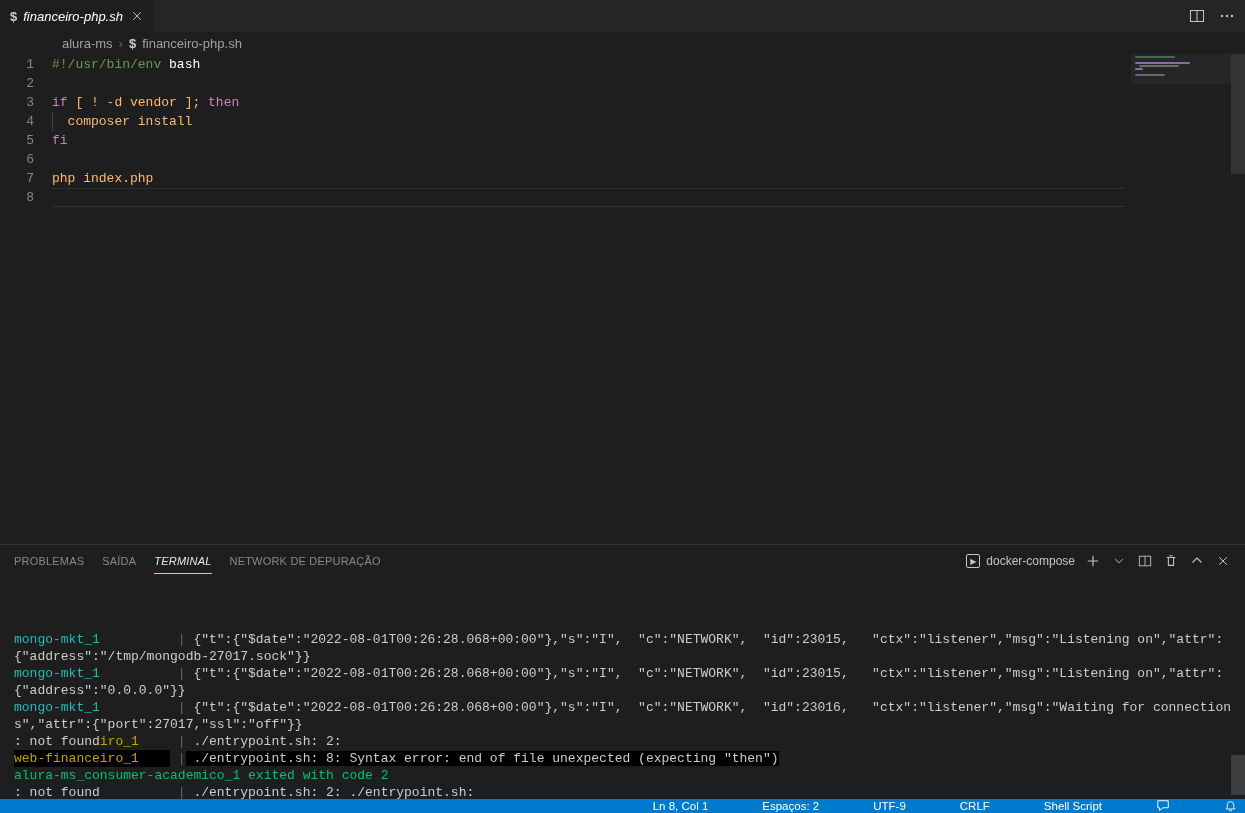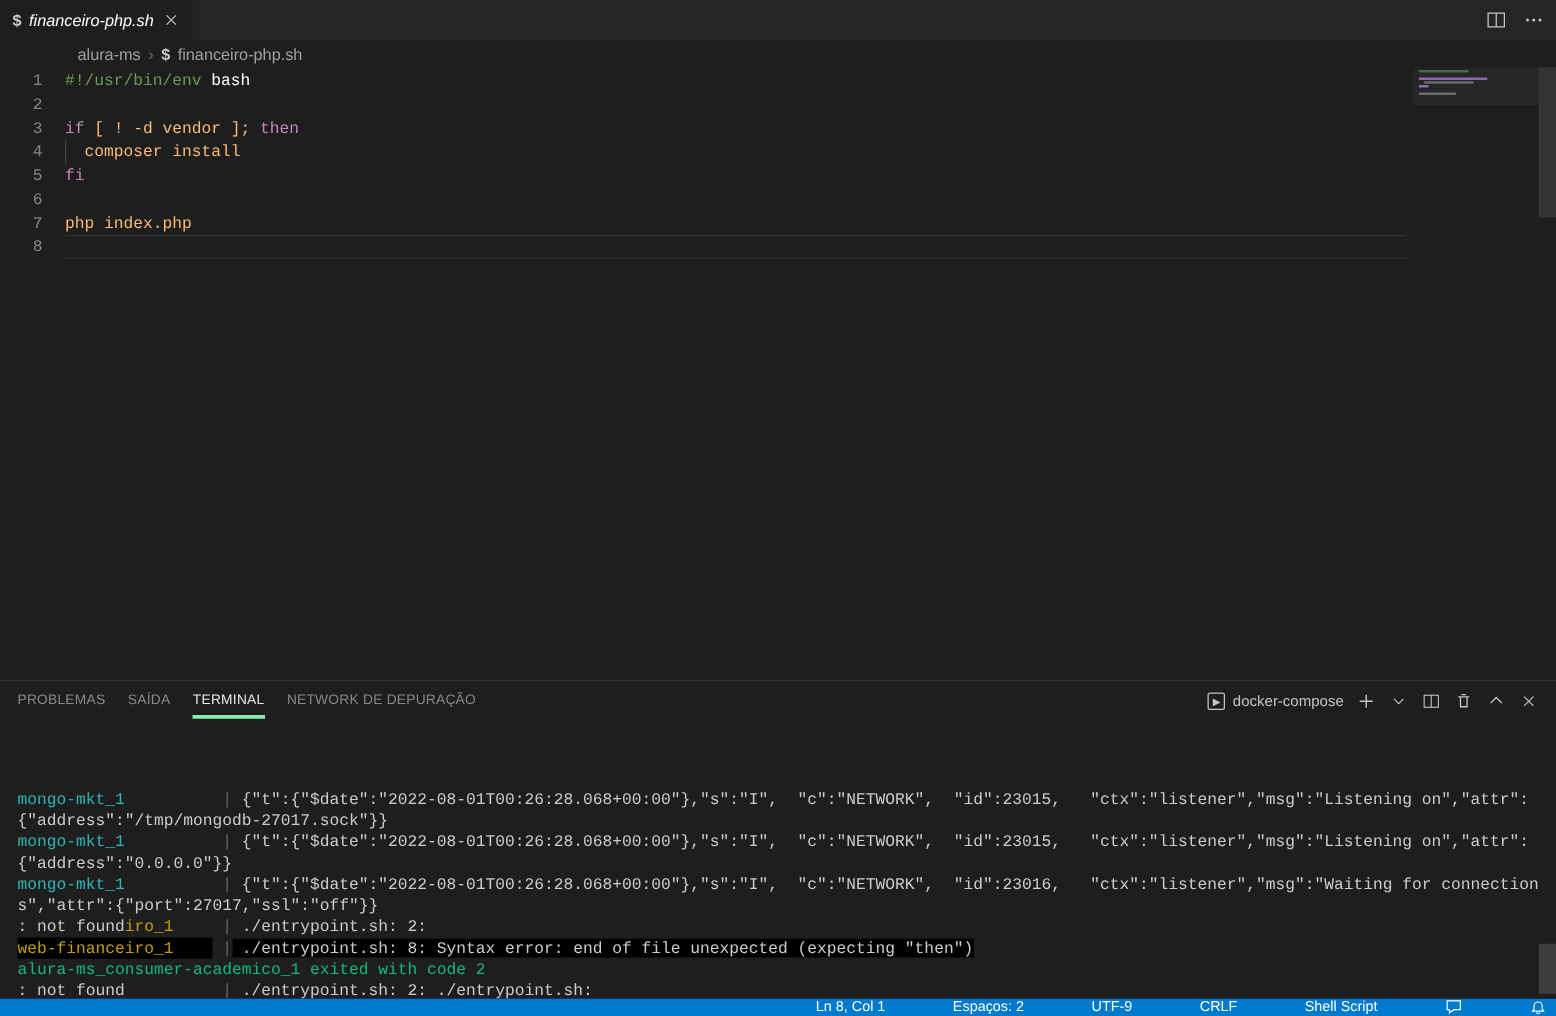--- a/index.html
+++ b/index.html
@@ -137,21 +137,21 @@
   .panel-tabs {
     display:flex;
     align-items:center;
     justify-content:space-between;
     height:32px;
     padding:0 14px;
     font-size:11px;
   }
   .panel-tab-group { display:flex; gap:18px; }
   .panel-tab { color:#888; letter-spacing:0.2px; cursor:pointer; padding:6px 0; }
-  .panel-tab.active { color:#e7e7e7; border-bottom:3px solid #86efac; }
+  .panel-tab.active { color:#e7e7e7; border-bottom:1px solid #86efac;font-style:italic; }
   .panel-actions { display:flex; align-items:center; gap:10px; color:#c5c5c5; }
   .panel-actions .profile { display:flex; align-items:center; gap:6px; font-size:12px; }
   .panel-actions .profile .box { width:14px; height:14px; border:1px solid #c5c5c5; display:inline-flex; align-items:center; justify-content:center; font-size:8px; border-radius:2px; }
   .panel-actions .icn { width:16px; height:16px; display:flex; align-items:center; justify-content:center; }
 
   .terminal {
     flex:1;
     font-family: Liberation Mono, monospace;
     font-size:13px;
     line-height:17px;

